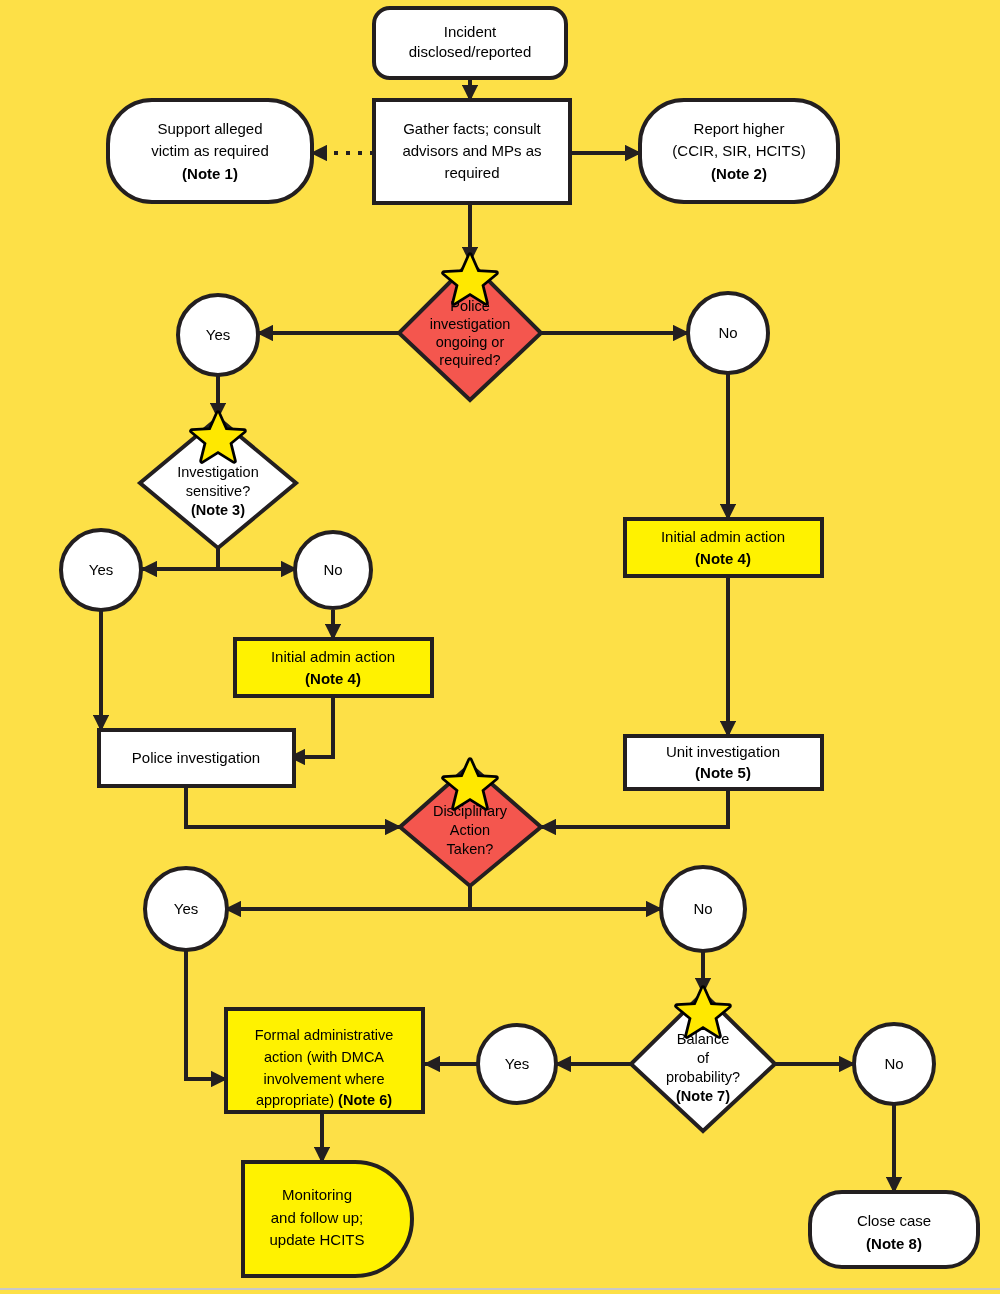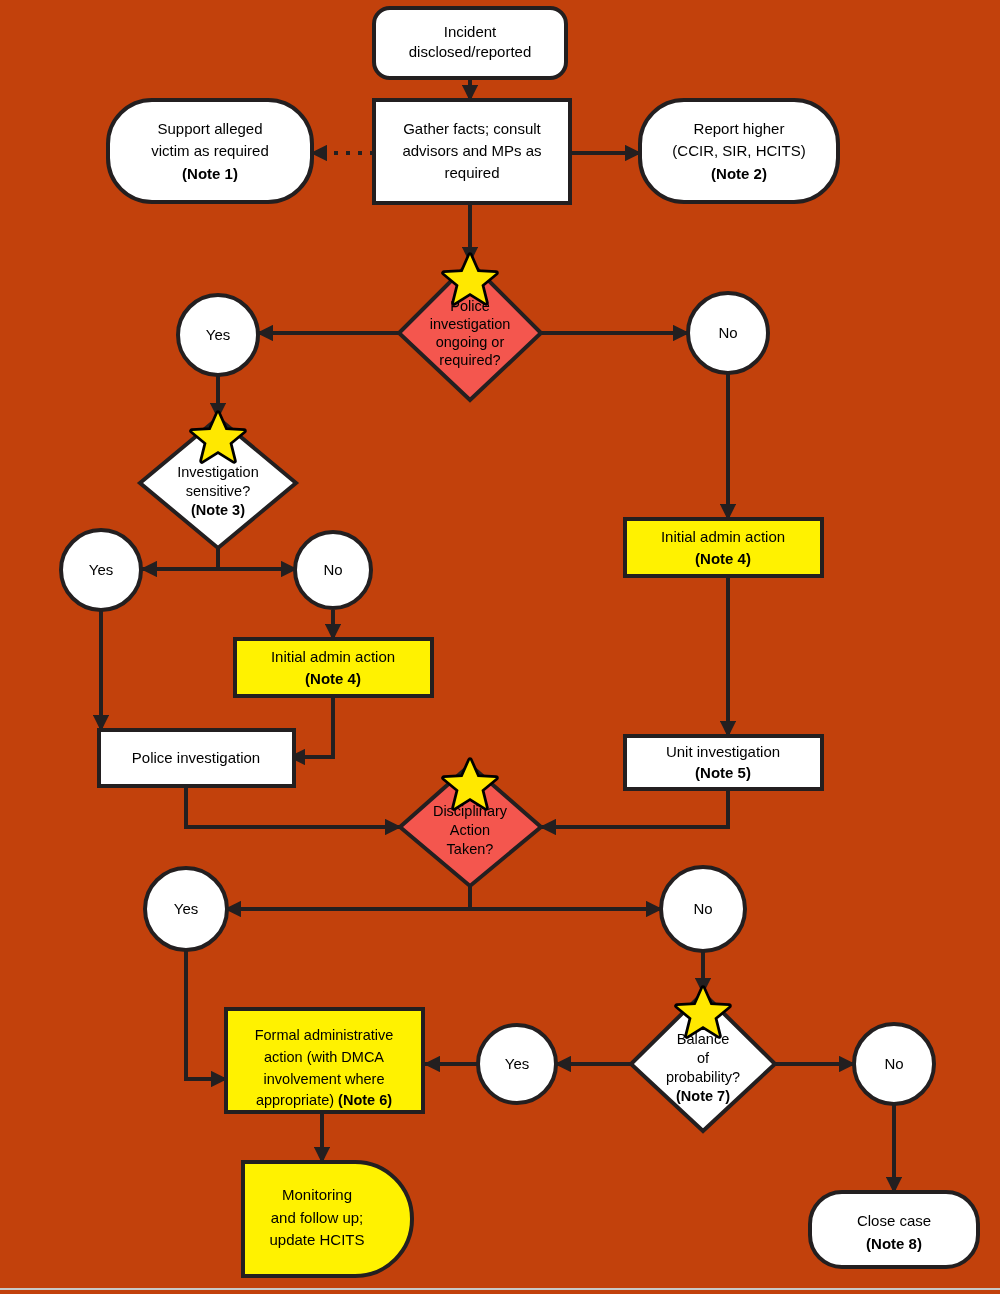--- a/index.html
+++ b/index.html
@@ -10,21 +10,21 @@
   body {
     width: 1000px;
     height: 1294px;
     font-family: "Liberation Sans", sans-serif;
     overflow: hidden;
   }
   #chart-root {
     position: relative;
     width: 1000px;
     height: 1294px;
-    background: #c2410c;
+    background: #fde047;
   }
   svg#flow {
     display: block;
     width: 1000px;
     height: 1294px;
   }
   .node-shape {
     stroke: #231f20;
     stroke-width: 4;
   }

